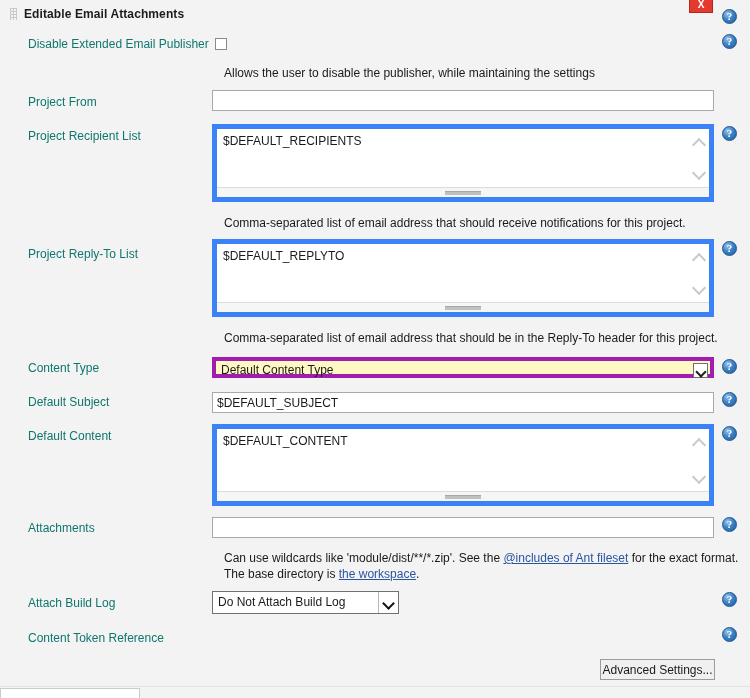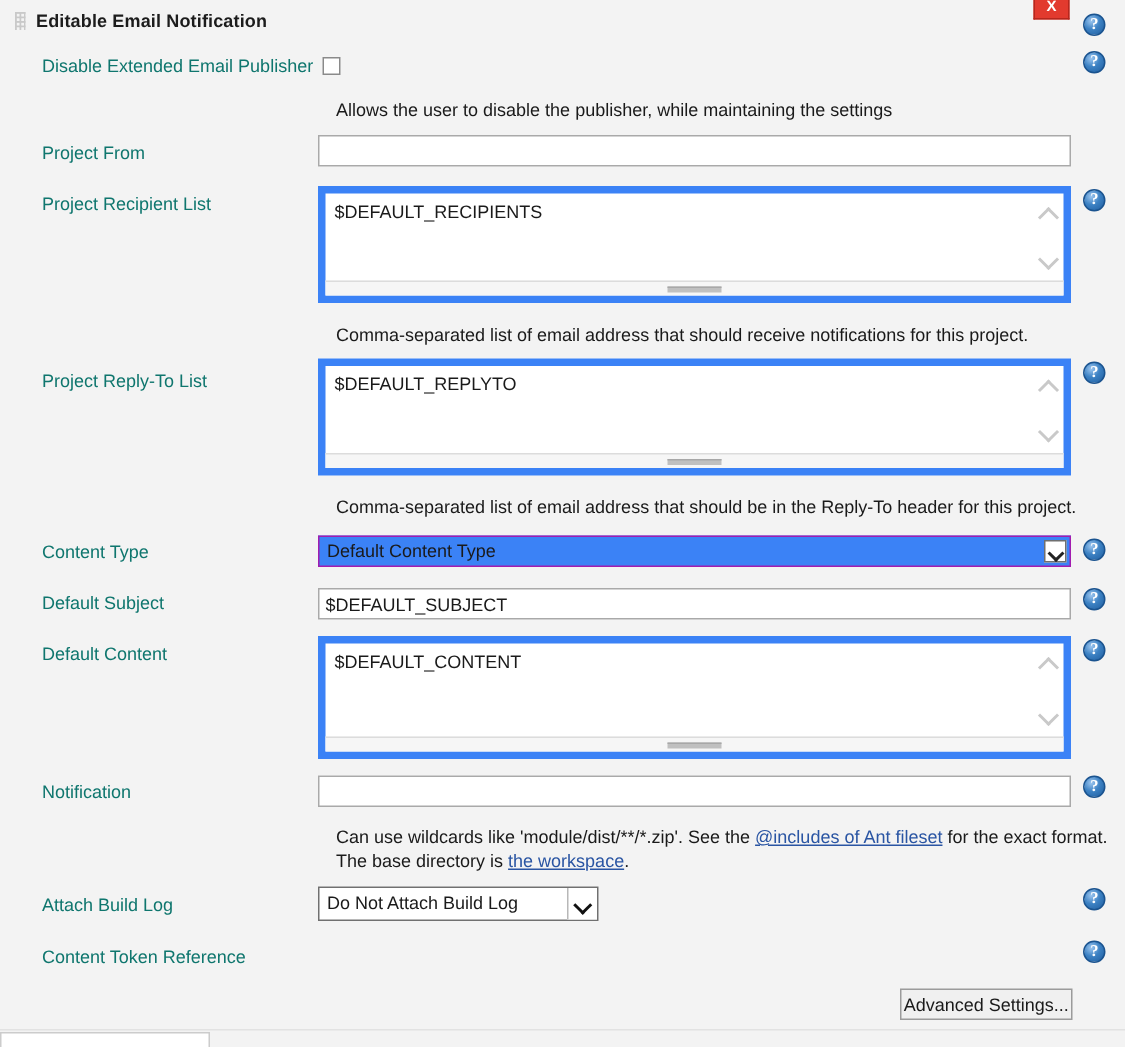--- a/index.html
+++ b/index.html
@@ -184,22 +184,22 @@
     border: 1px solid #8a8a8a;
     box-sizing: border-box;
     cursor: pointer;
   }
 
   
   .select-wide {
     position: absolute;
     left: 212px;
     height: 21px;
-    background: #3b82f6;
-    border: 1px solid #a21caf;
+    background: #fef9c3;
+    border: 4px solid #a21caf;
     box-sizing: border-box;
     cursor: pointer;
   }
   .select-wide .sel-text {
     position: absolute;
     left: 5px; top: 2px;
     font-size: 12px;
     color: #1a1a1a;
     white-space: nowrap;
   }
@@ -286,21 +286,21 @@
     background: #e2e2e2;
   }
 </style>
 </head>
 <body>
 
 <div class="panel">
 
   <div class="titlebar">
     <div class="drag-grip"></div>
-    <div class="panel-title">Editable Email Notification</div>
+    <div class="panel-title">Editable Email Attachments</div>
     <div class="close-btn">X</div>
   </div>
 
   <div class="help-icon" style="left:722px; top:9px;"></div>
 
   <div class="row-label" style="top:37px;">Disable Extended Email Publisher</div>
   <div class="checkbox" style="left:215px; top:38px;"></div>
   <div class="help-icon" style="left:722px; top:34px;"></div>
   <div class="hint" style="top:66px;">Allows the user to disable the publisher, while maintaining the settings</div>
 
@@ -340,21 +340,21 @@
 
   <div class="row-label" style="top:429px;">Default Content</div>
   <div class="ta-wrap" style="top:424px; height:82px;">
     <div class="ta-text">$DEFAULT_CONTENT</div>
     <div class="ta-scroll-up"></div>
     <div class="ta-scroll-down"></div>
     <div class="ta-grip"></div>
   </div>
   <div class="help-icon" style="left:722px; top:426px;"></div>
 
-  <div class="row-label" style="top:521px;">Notification</div>
+  <div class="row-label" style="top:521px;">Attachments</div>
   <input class="text-input" style="top: 517px; width: 502px;" value="">
   <div class="help-icon" style="left:722px; top:517px;"></div>
 
   <div class="hint" style="top:567px;"><span>The base directory is </span><a href="#">the workspace</a><span>.</span></div>
 
   <div class="hint" style="top:551px;"><span>Can use wildcards like 'module/dist/**/*.zip'. See the </span><a href="#">@includes of Ant fileset</a><span> for the exact format.</span></div>
 
   <div class="row-label" style="top:596px;">Attach Build Log</div>
   <div class="select-narrow" style="top:591px; width:187px;">
     <div class="sel-text">Do Not Attach Build Log</div>

